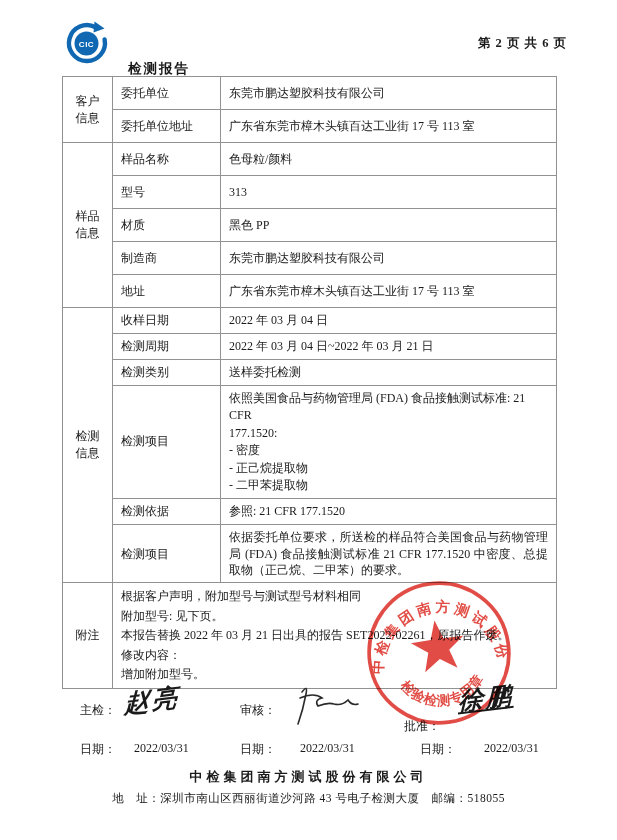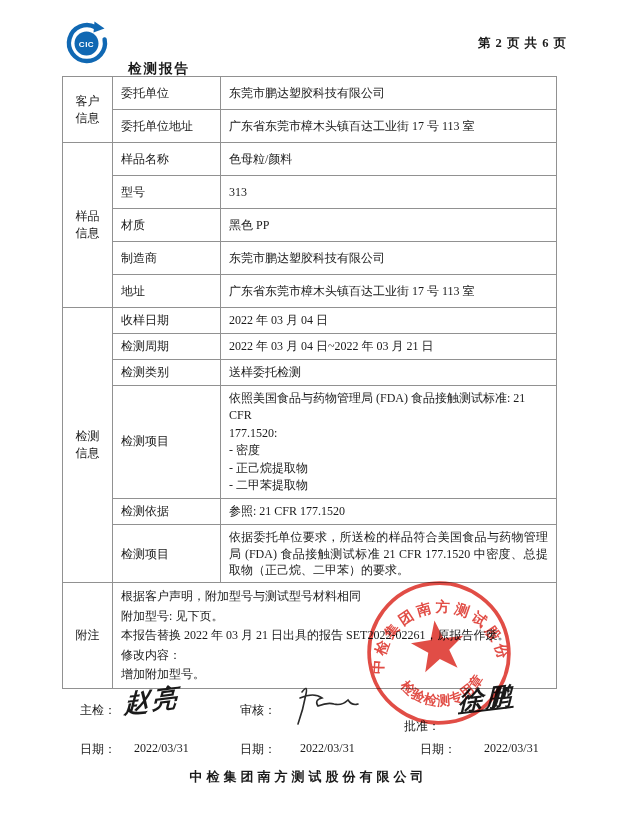--- a/index.html
+++ b/index.html
@@ -191,15 +191,16 @@
         <textPath href="#arcTop" startOffset="4" textLength="242">中检集团南方测试股份有限公司</textPath>
       </text>
       <text fill="#df3e36" font-size="13" font-weight="bold" font-family="Liberation Serif, serif">
         <textPath href="#arcBottom" startOffset="5" textLength="96">检验检测专用章</textPath>
       </text>
     </g>
   </svg>
 
   <div class="ftr">
     <div class="ftr-company">中检集团南方测试股份有限公司</div>
+    <div class="ftr-line">地　址：深圳市南山区西丽街道沙河路 43 号电子检测大厦　邮编：518055</div>
   </div>
 
 </div>
 
 </body></html>

